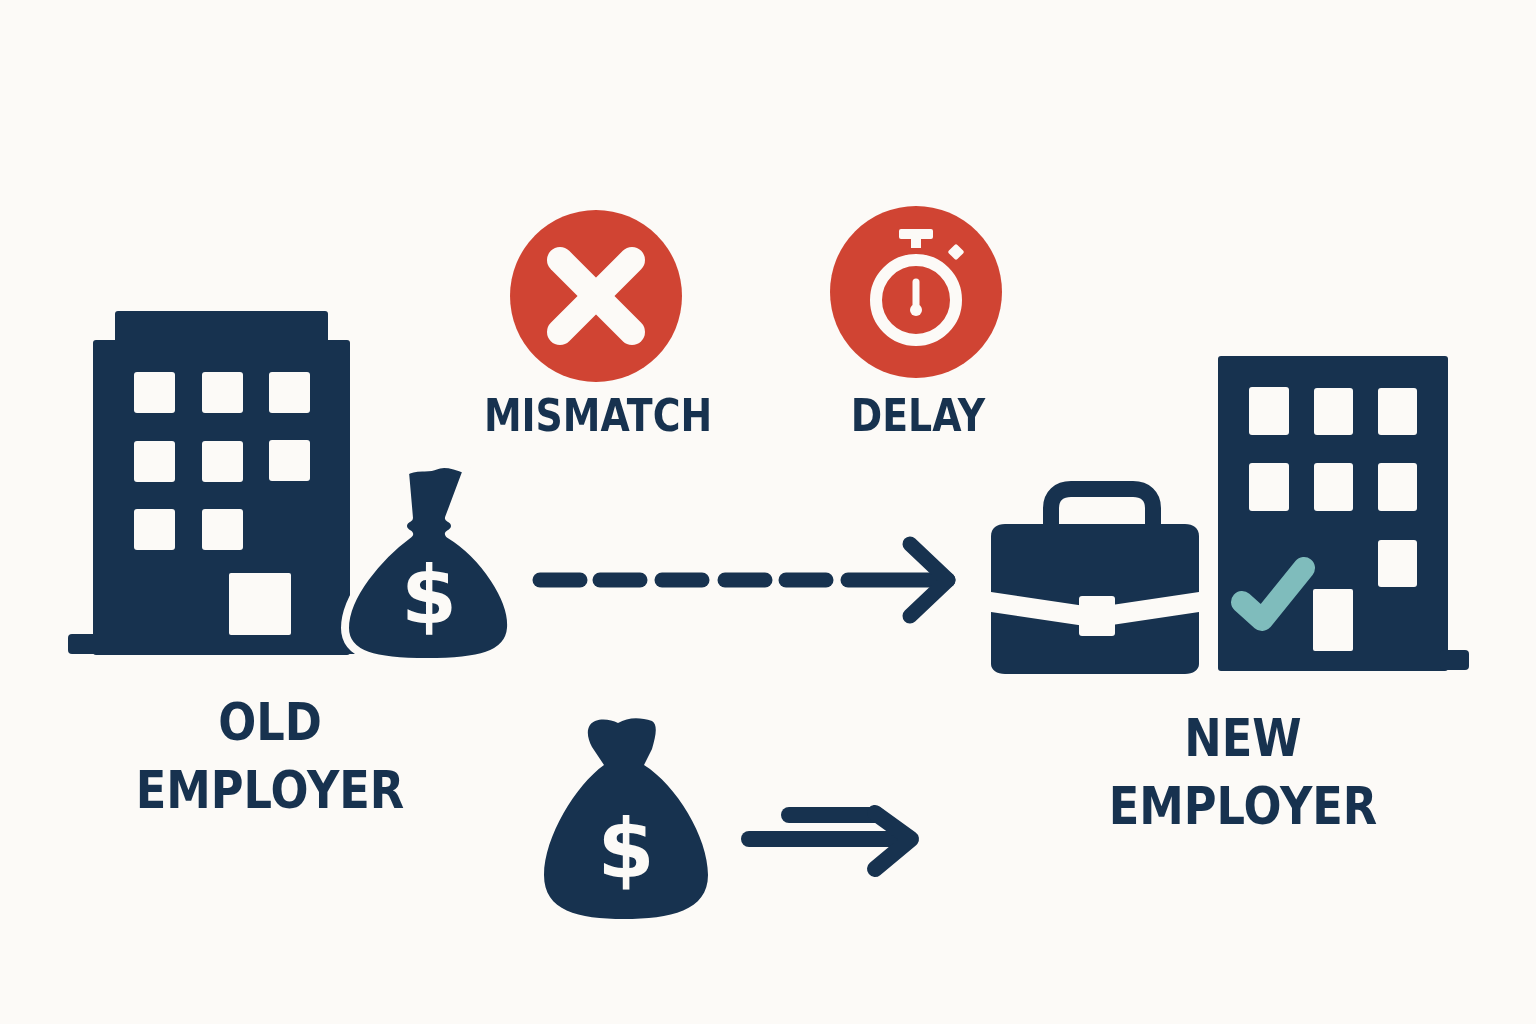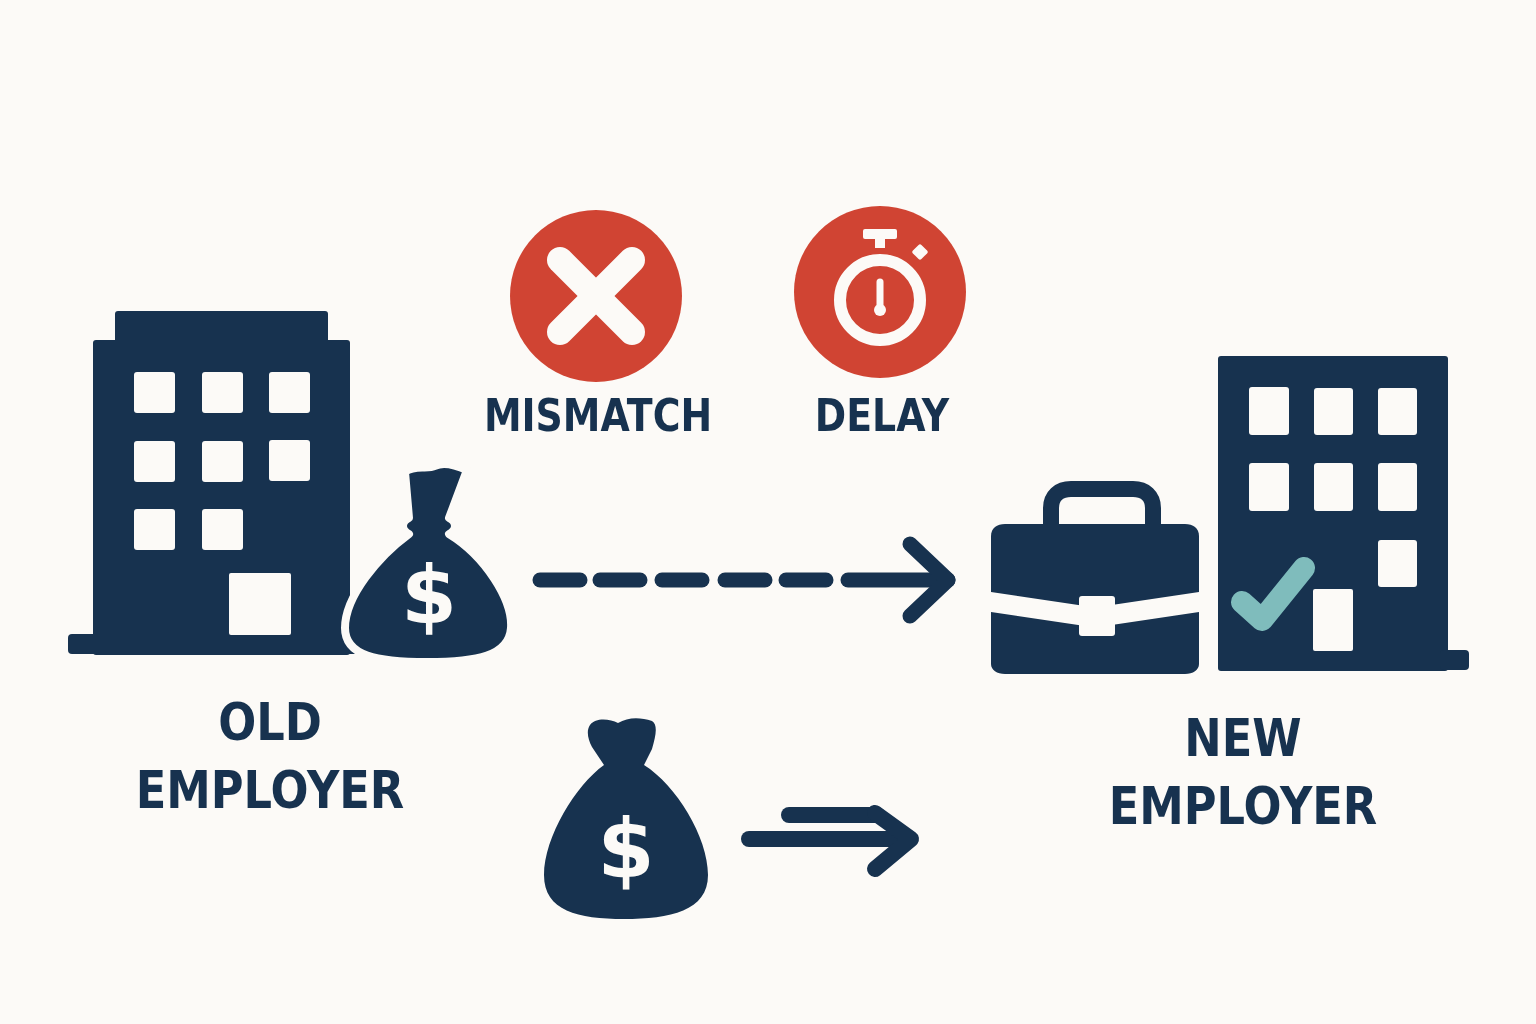--- a/index.html
+++ b/index.html
@@ -80,21 +80,21 @@
   <svg class="abs" style="left:40px;top:8px;" width="176" height="176" viewBox="0 0 176 176">
     <circle cx="88" cy="88" r="86" fill="#d04433"></circle>
     <g stroke="#fcfaf7" stroke-width="26" stroke-linecap="round">
       <line x1="52" y1="52" x2="124" y2="124"></line>
       <line x1="124" y1="52" x2="52" y2="124"></line>
     </g>
   </svg>
   <div class="label mid-label" style="left:-10px;top:194px;width:280px;">MISMATCH</div>
 </div>
 
-<div class="abs" style="left:752px;top:200px;width:260px;height:250px;">
+<div class="abs" style="left:788px;top:200px;width:260px;height:250px;">
   <svg class="abs" style="left:40px;top:4px;" width="176" height="176" viewBox="0 0 176 176">
     <circle cx="88" cy="88" r="86" fill="#d04433"></circle>
 
     <rect x="71" y="25" width="34" height="10" rx="2" fill="#fcfaf7"></rect>
     <rect x="83" y="32" width="10" height="12" fill="#fcfaf7"></rect>
 
     <rect x="122" y="42" width="12" height="12" rx="2" fill="#fcfaf7" transform="rotate(45 128 48)"></rect>
 
     <circle cx="88" cy="96" r="40" fill="none" stroke="#fcfaf7" stroke-width="12"></circle>
 

